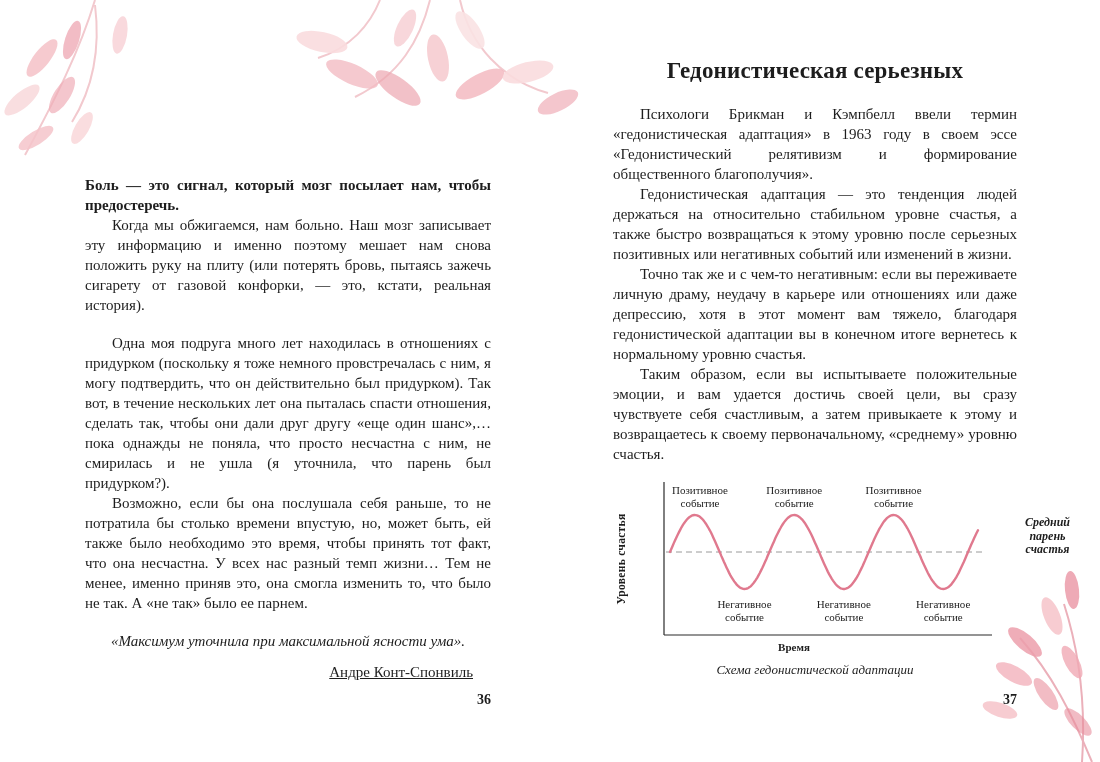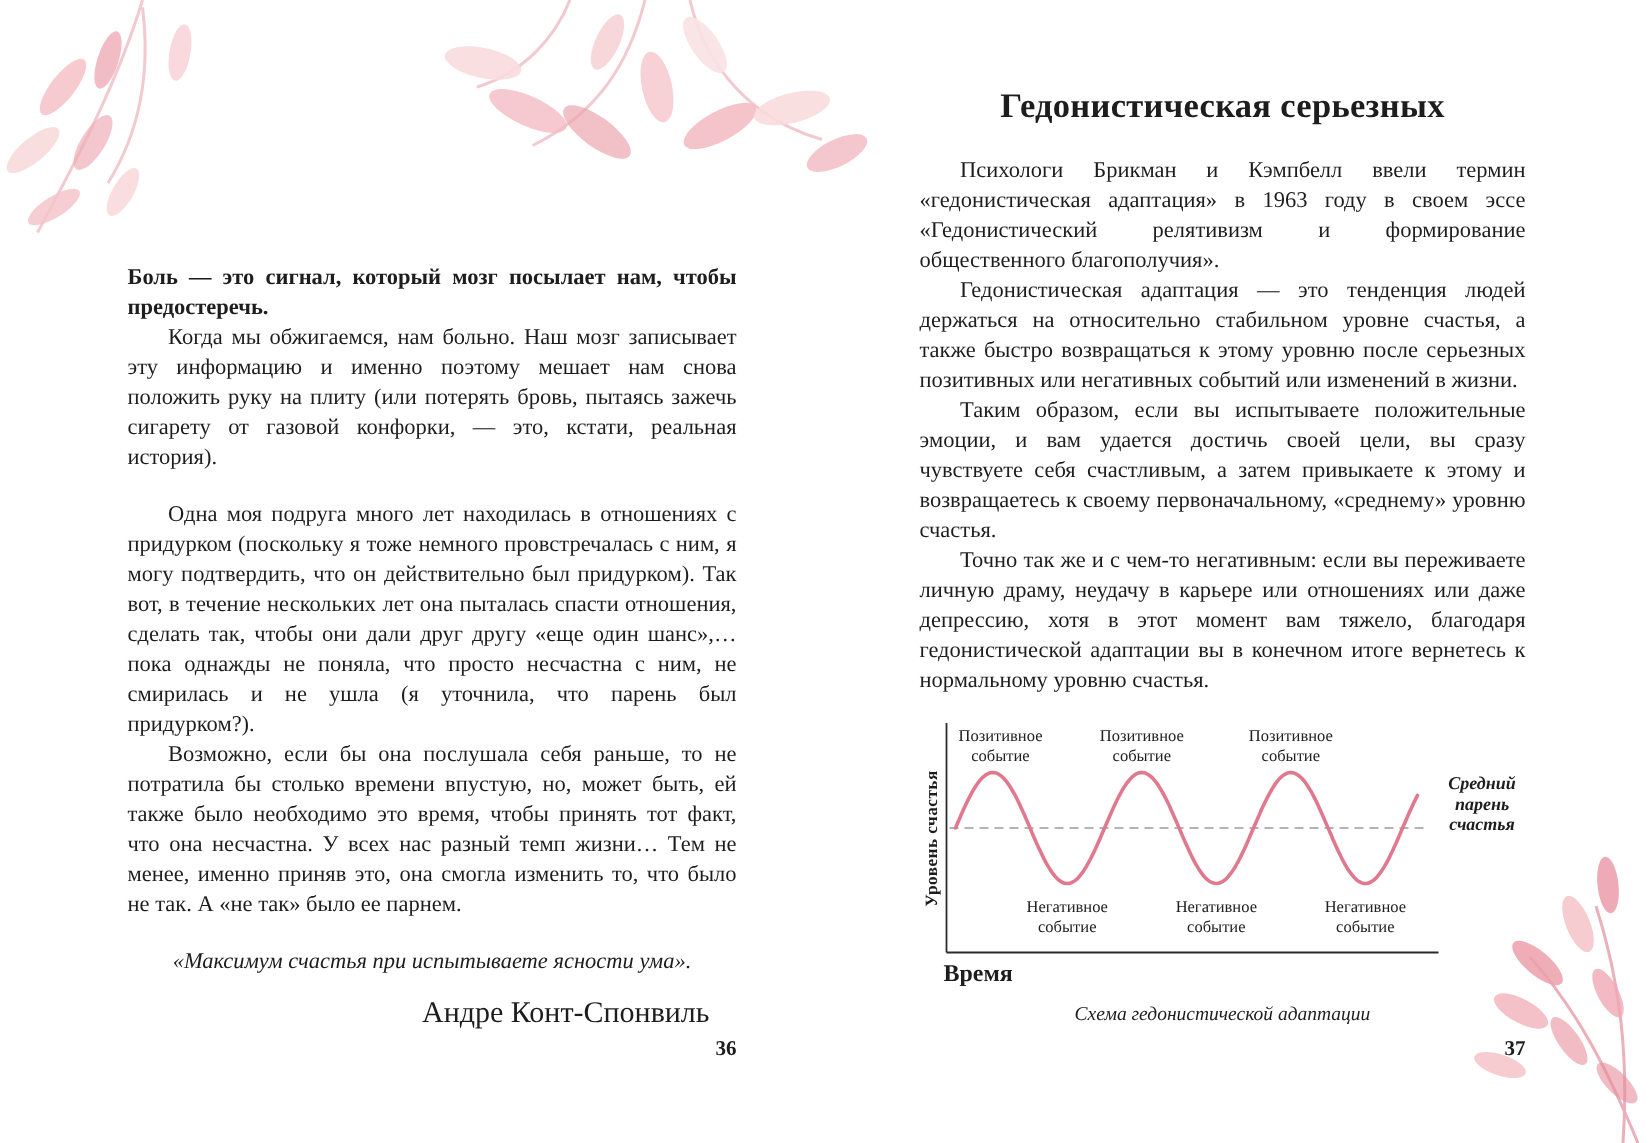--- a/index.html
+++ b/index.html
@@ -33,35 +33,36 @@
 
   .quote {
     margin: 18px 0 0 0;
     font-size: 15px;
     line-height: 20px;
     font-style: italic;
     text-align: center;
   }
   .attribution {
     margin: 13px 0 0 0;
-    font-size: 20px;
+    font-size: 15px;
     text-align: right;
     padding-right: 18px;
+    text-decoration: underline;
   }
 
   .heading {
     margin: 0 0 20px 0;
     font-size: 23px;
     font-weight: bold;
     text-align: center;
     letter-spacing: 0.2px;
   }
 
   .chart-figure { margin: 16px 0 0 0; }
-  .chart-row { display: flex; align-items: flex-start; }
+  .chart-row { display: flex; align-items: flex-start; gap: 33px; }
   .ylabel {
     width: 16px;
     height: 158px;
     display: flex;
     align-items: center;
     justify-content: center;
   }
   .ylabel span {
     transform: rotate(-90deg);
     white-space: nowrap;
@@ -80,21 +81,22 @@
     margin-top: 36px;
     font-size: 12px;
     line-height: 13.5px;
     font-weight: bold;
     font-style: italic;
     text-align: center;
   }
   .xlabel {
     margin: 3px 0 0 16px;
     width: 330px;
-    font-size: 16px;
+    text-align: center;
+    font-size: 11px;
     font-weight: bold;
   }
   .chart-caption {
     margin-top: 9px;
     text-align: center;
     font-size: 13px;
     font-style: italic;
   }
 
   .pagenum {
@@ -155,30 +157,30 @@
       <ellipse cx="142" cy="120" rx="18" ry="7" fill="#f0a9b4" fill-opacity="0.8" transform="rotate(62 142 120)"></ellipse>
       <ellipse cx="148" cy="180" rx="18" ry="7" fill="#e88e9d" fill-opacity="0.6" transform="rotate(45 148 180)"></ellipse>
     </g>
   </svg>
 
   <div class="col col-left">
     <p class="para bold">Боль — это сигнал, который мозг посылает нам, чтобы предостеречь.</p>
     <p class="para indent">Когда мы обжигаемся, нам больно. Наш мозг записывает эту информацию и именно поэтому мешает нам снова положить руку на плиту (или потерять бровь, пытаясь зажечь сигарету от газовой конфорки, — это, кстати, реальная история).</p>
     <p class="para indent gap-top">Одна моя подруга много лет находилась в отношениях с придурком (поскольку я тоже немного провстречалась с ним, я могу подтвердить, что он действительно был придурком). Так вот, в течение нескольких лет она пыталась спасти отношения, сделать так, чтобы они дали друг другу «еще один шанс»,… пока однажды не поняла, что просто несчастна с ним, не смирилась и не ушла (я уточнила, что парень был придурком?).</p>
     <p class="para indent">Возможно, если бы она послушала себя раньше, то не потратила бы столько времени впустую, но, может быть, ей также было необходимо это время, чтобы принять тот факт, что она несчастна. У всех нас разный темп жизни… Тем не менее, именно приняв это, она смогла изменить то, что было не так. А «не так» было ее парнем.</p>
-    <p class="quote">«Максимум счастья при испытываете ясности ума».</p>
+    <p class="quote">«Максимум уточнила при максимальной ясности ума».</p>
     <p class="attribution">Андре Конт-Спонвиль</p>
   </div>
 
   <div class="col col-right">
     <h1 class="heading">Гедонистическая серьезных</h1>
     <p class="para indent">Психологи Брикман и Кэмпбелл ввели термин «гедонистическая адаптация» в 1963 году в своем эссе «Гедонистический релятивизм и формирование общественного благополучия».</p>
     <p class="para indent">Гедонистическая адаптация — это тенденция людей держаться на относительно стабильном уровне счастья, а также быстро возвращаться к этому уровню после серьезных позитивных или негативных событий или изменений в жизни.</p>
+    <p class="para indent">Точно так же и с чем-то негативным: если вы переживаете личную драму, неудачу в карьере или отношениях или даже депрессию, хотя в этот момент вам тяжело, благодаря гедонистической адаптации вы в конечном итоге вернетесь к нормальному уровню счастья.</p>
     <p class="para indent">Таким образом, если вы испытываете положительные эмоции, и вам удается достичь своей цели, вы сразу чувствуете себя счастливым, а затем привыкаете к этому и возвращаетесь к своему первоначальному, «среднему» уровню счастья.</p>
-    <p class="para indent">Точно так же и с чем-то негативным: если вы переживаете личную драму, неудачу в карьере или отношениях или даже депрессию, хотя в этот момент вам тяжело, благодаря гедонистической адаптации вы в конечном итоге вернетесь к нормальному уровню счастья.</p>
 
     <figure class="chart-figure" style="margin-left:0;margin-right:0;">
       <div class="chart-row">
         <div class="ylabel">
           <span>Уровень счастья</span>
         </div>
         <svg id="plot-svg" class="plot-svg" width="330" height="158" viewBox="0 0 330 158">
           <line class="axis" x1="2" y1="2" x2="2" y2="155"></line>
           <line class="axis" x1="2" y1="155" x2="330" y2="155"></line>
           <line id="baseline" class="baseline" x1="4" y1="72" x2="320" y2="72" stroke="#9a9a9a"></line>

